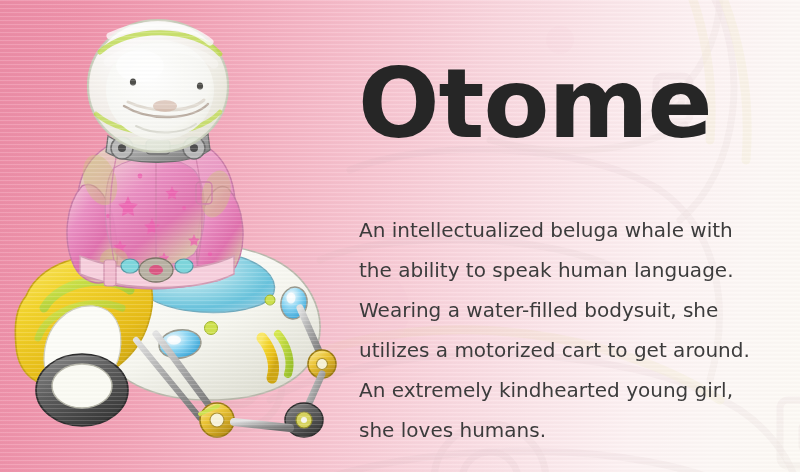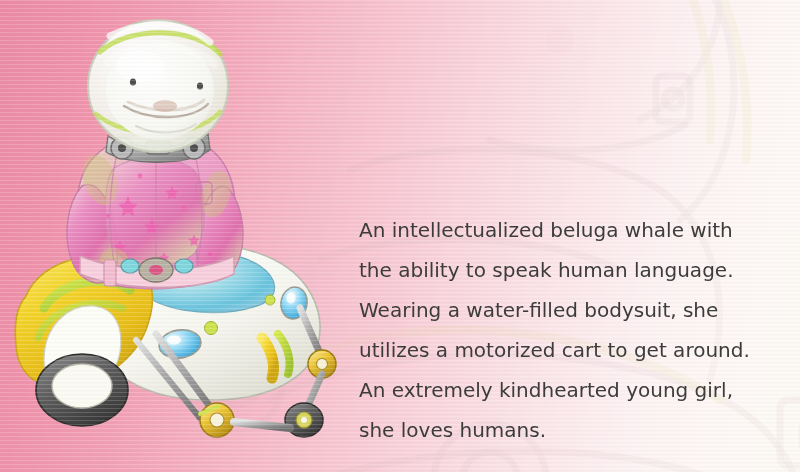--- a/index.html
+++ b/index.html
@@ -358,17 +358,18 @@
 
         <path d="M132 118 C 152 128, 178 126, 192 116" fill="none" stroke="#d9d9cf" stroke-width="2" stroke-linecap="round"></path>
       </g>
 
       <path d="M104 54 C 132 34, 186 34, 210 56" fill="none" stroke="#ffffff" stroke-width="9" stroke-linecap="round" opacity="0.35"></path>
       <ellipse cx="154" cy="78" rx="70" ry="66" fill="#ffffff" opacity="0.10"></ellipse>
     </g>
   </svg>
 
   <div id="content">
+    <h1 id="title">Otome</h1>
     <p id="desc">An intellectualized beluga whale with the ability to speak human language. Wearing a water-filled bodysuit, she utilizes a motorized cart to get around. An extremely kindhearted young girl, she loves humans.</p>
   </div>
 
   <div id="stripes"></div>
 </div>
 
 </body></html>

